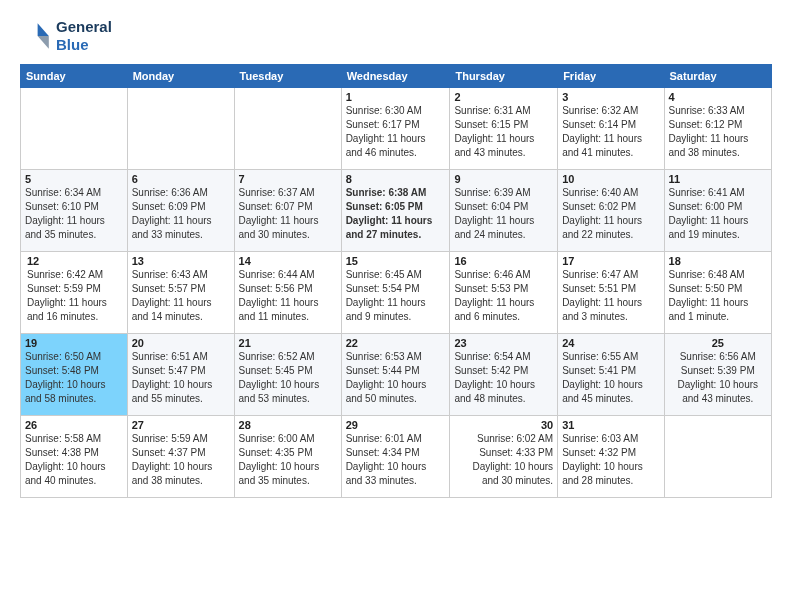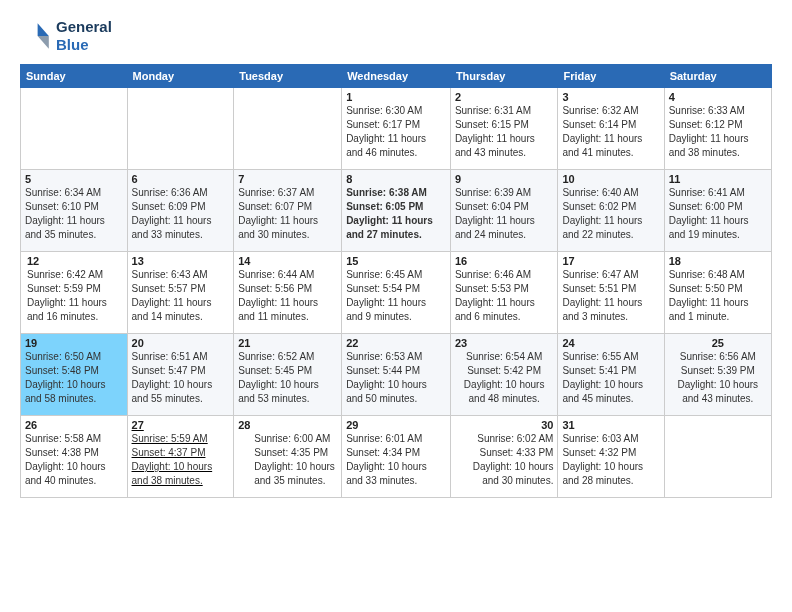--- a/index.html
+++ b/index.html
@@ -285,21 +285,21 @@
           </td>
           <td style="background: rgb(245, 247, 250);">
             <span class="day-num">22</span>
             <div class="day-info" style="white-space: pre-line;">Sunrise: 6:53 AM
 Sunset: 5:44 PM
 Daylight: 10 hours
 and 50 minutes.</div>
           </td>
           <td style="background: rgb(245, 247, 250);">
             <span class="day-num">23</span>
-            <div class="day-info" style="white-space: pre-line; text-align: center;">Sunrise: 6:54 AM
+            <div class="day-info" style="white-space: pre-line;">Sunrise: 6:54 AM
 Sunset: 5:42 PM
 Daylight: 10 hours
 and 48 minutes.</div>
           </td>
           <td style="background: rgb(245, 247, 250);">
             <span class="day-num">24</span>
             <div class="day-info" style="white-space: pre-line;">Sunrise: 6:55 AM
 Sunset: 5:41 PM
 Daylight: 10 hours
 and 45 minutes.</div>
@@ -313,30 +313,30 @@
           </td>
         </tr>
         <tr>
           <td style="background: rgb(255, 255, 255);">
             <span class="day-num">26</span>
             <div class="day-info" style="white-space: pre-line;">Sunrise: 5:58 AM
 Sunset: 4:38 PM
 Daylight: 10 hours
 and 40 minutes.</div>
           </td>
-          <td style="background: rgb(255, 255, 255); text-decoration: underline;">
+          <td style="background: rgb(255, 255, 255);">
             <span class="day-num">27</span>
             <div class="day-info" style="white-space: pre-line;">Sunrise: 5:59 AM
 Sunset: 4:37 PM
 Daylight: 10 hours
 and 38 minutes.</div>
           </td>
           <td style="background: rgb(255, 255, 255);">
             <span class="day-num">28</span>
-            <div class="day-info" style="white-space: pre-line; margin-left: 16px;">Sunrise: 6:00 AM
+            <div class="day-info" style="white-space: pre-line;">Sunrise: 6:00 AM
 Sunset: 4:35 PM
 Daylight: 10 hours
 and 35 minutes.</div>
           </td>
           <td style="background: rgb(255, 255, 255);">
             <span class="day-num">29</span>
             <div class="day-info" style="white-space: pre-line;">Sunrise: 6:01 AM
 Sunset: 4:34 PM
 Daylight: 10 hours
 and 33 minutes.</div>

